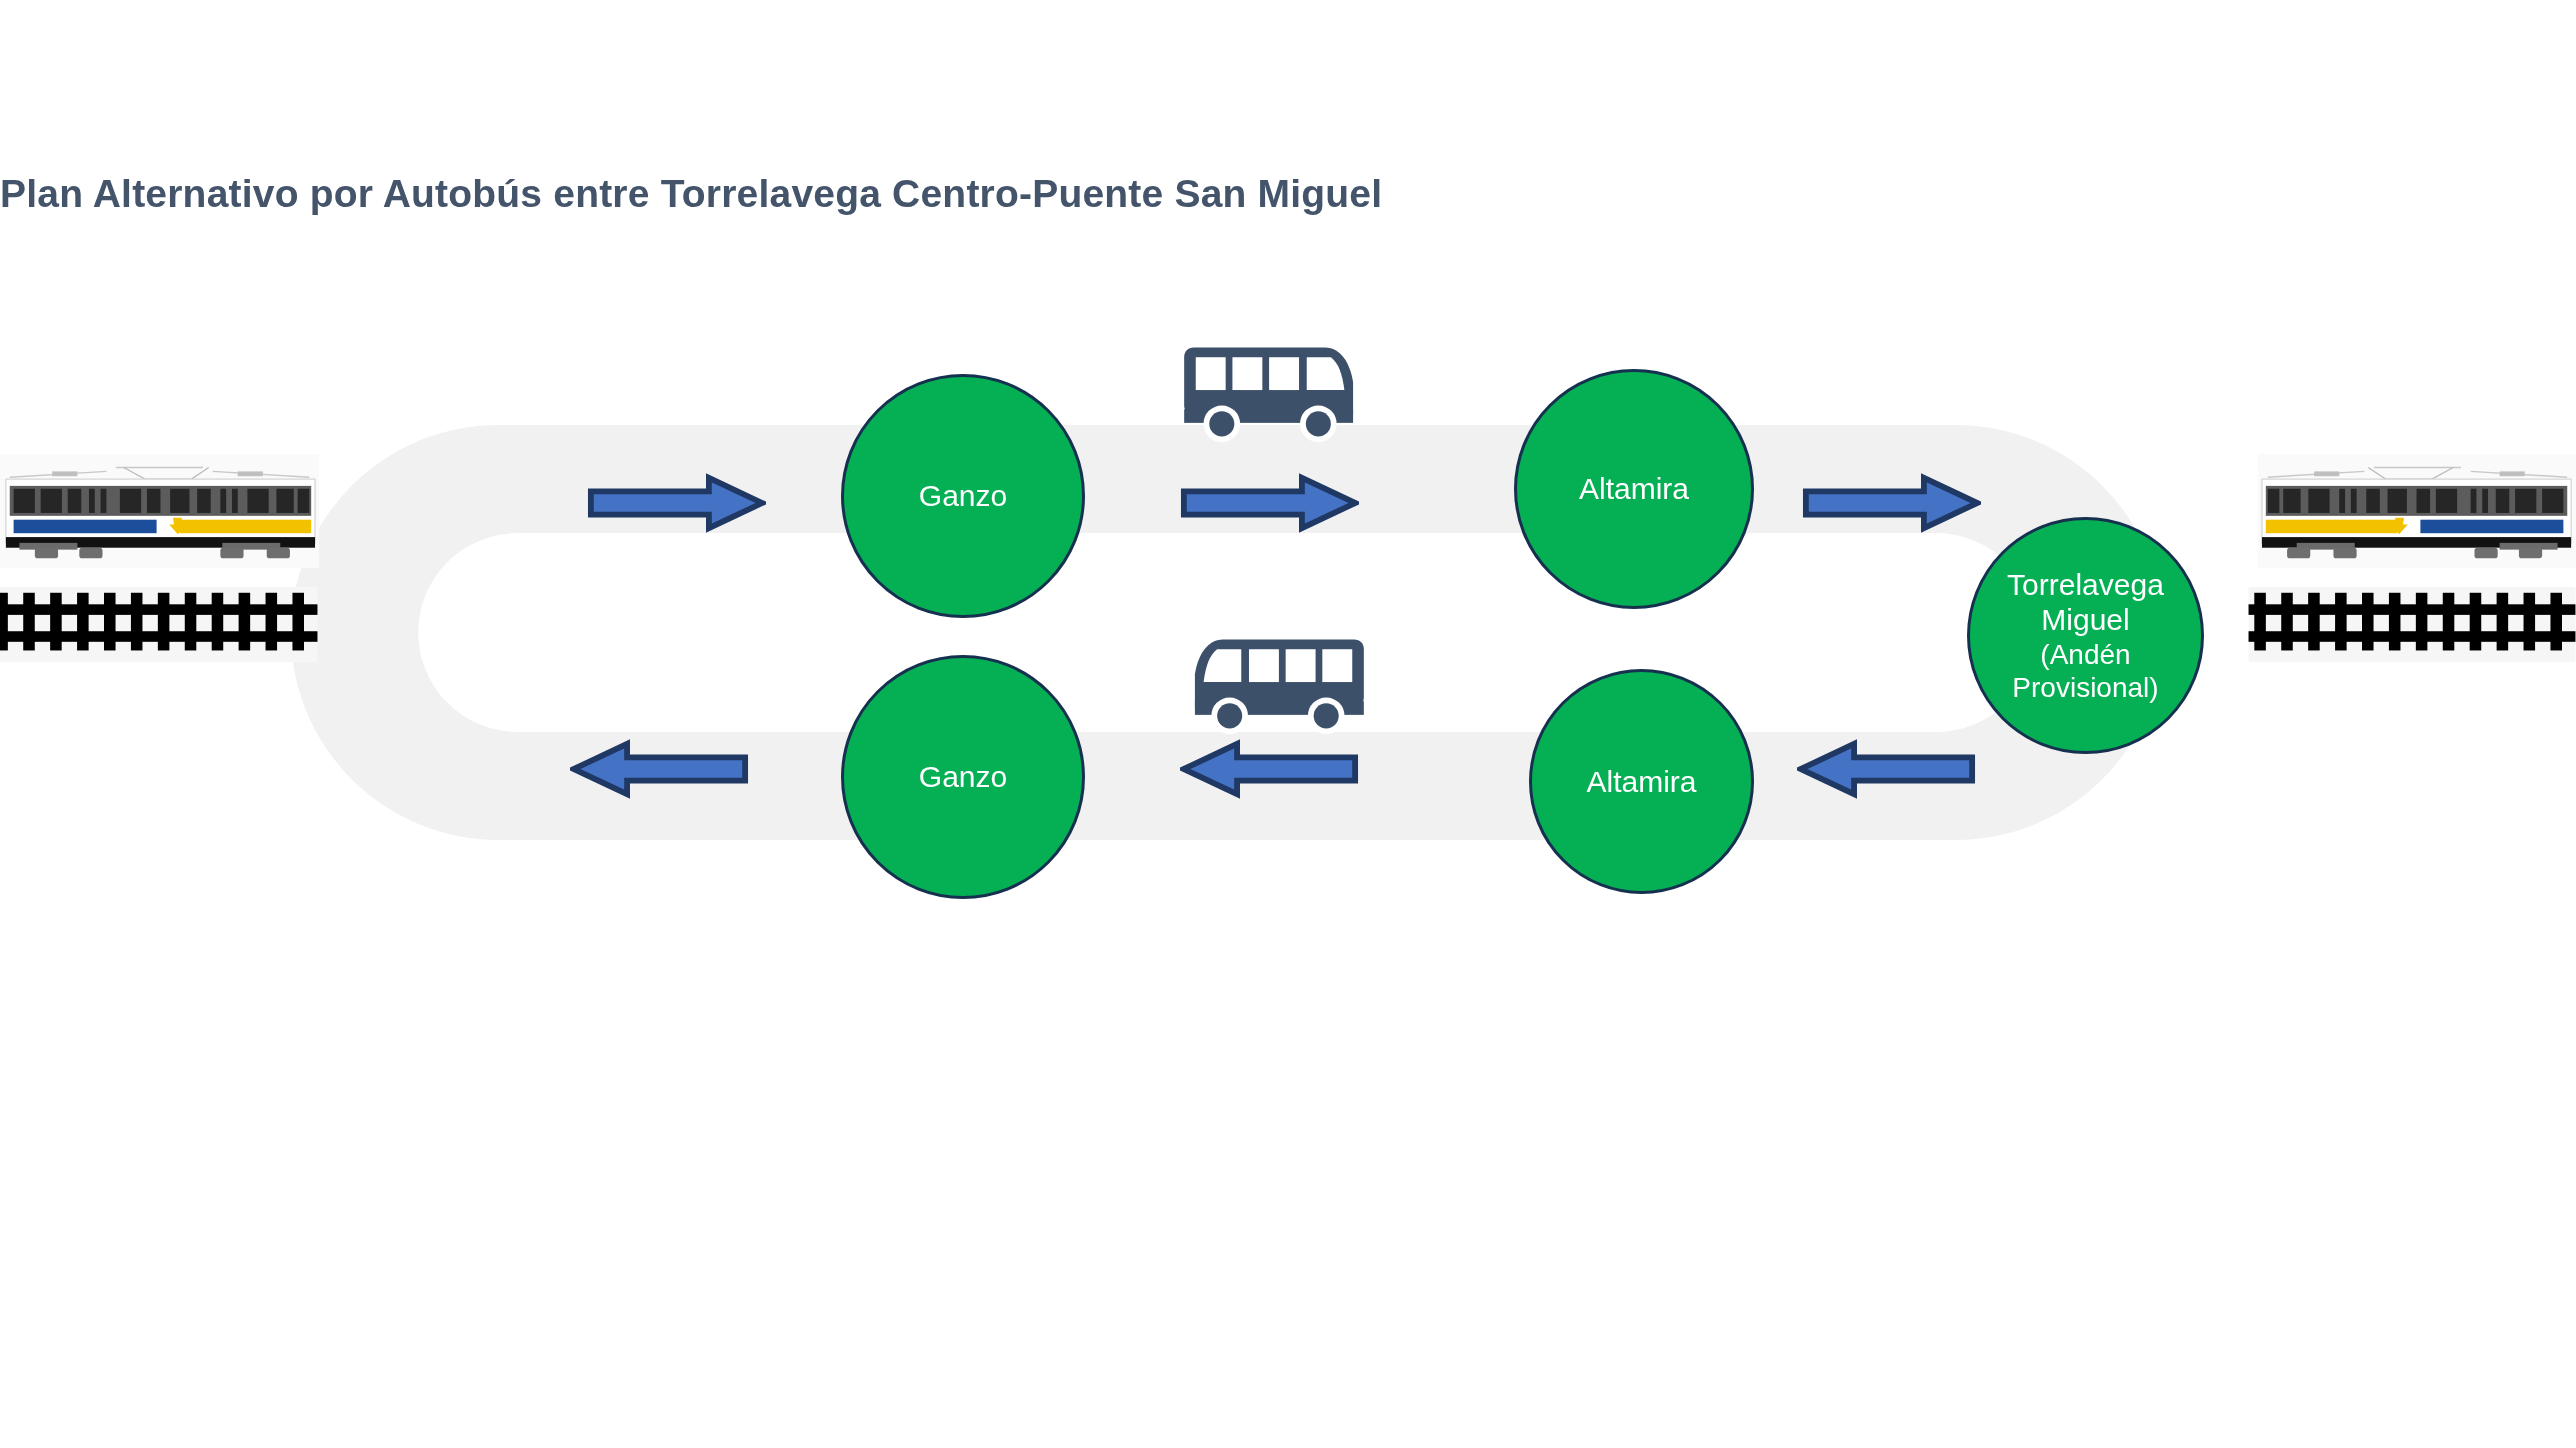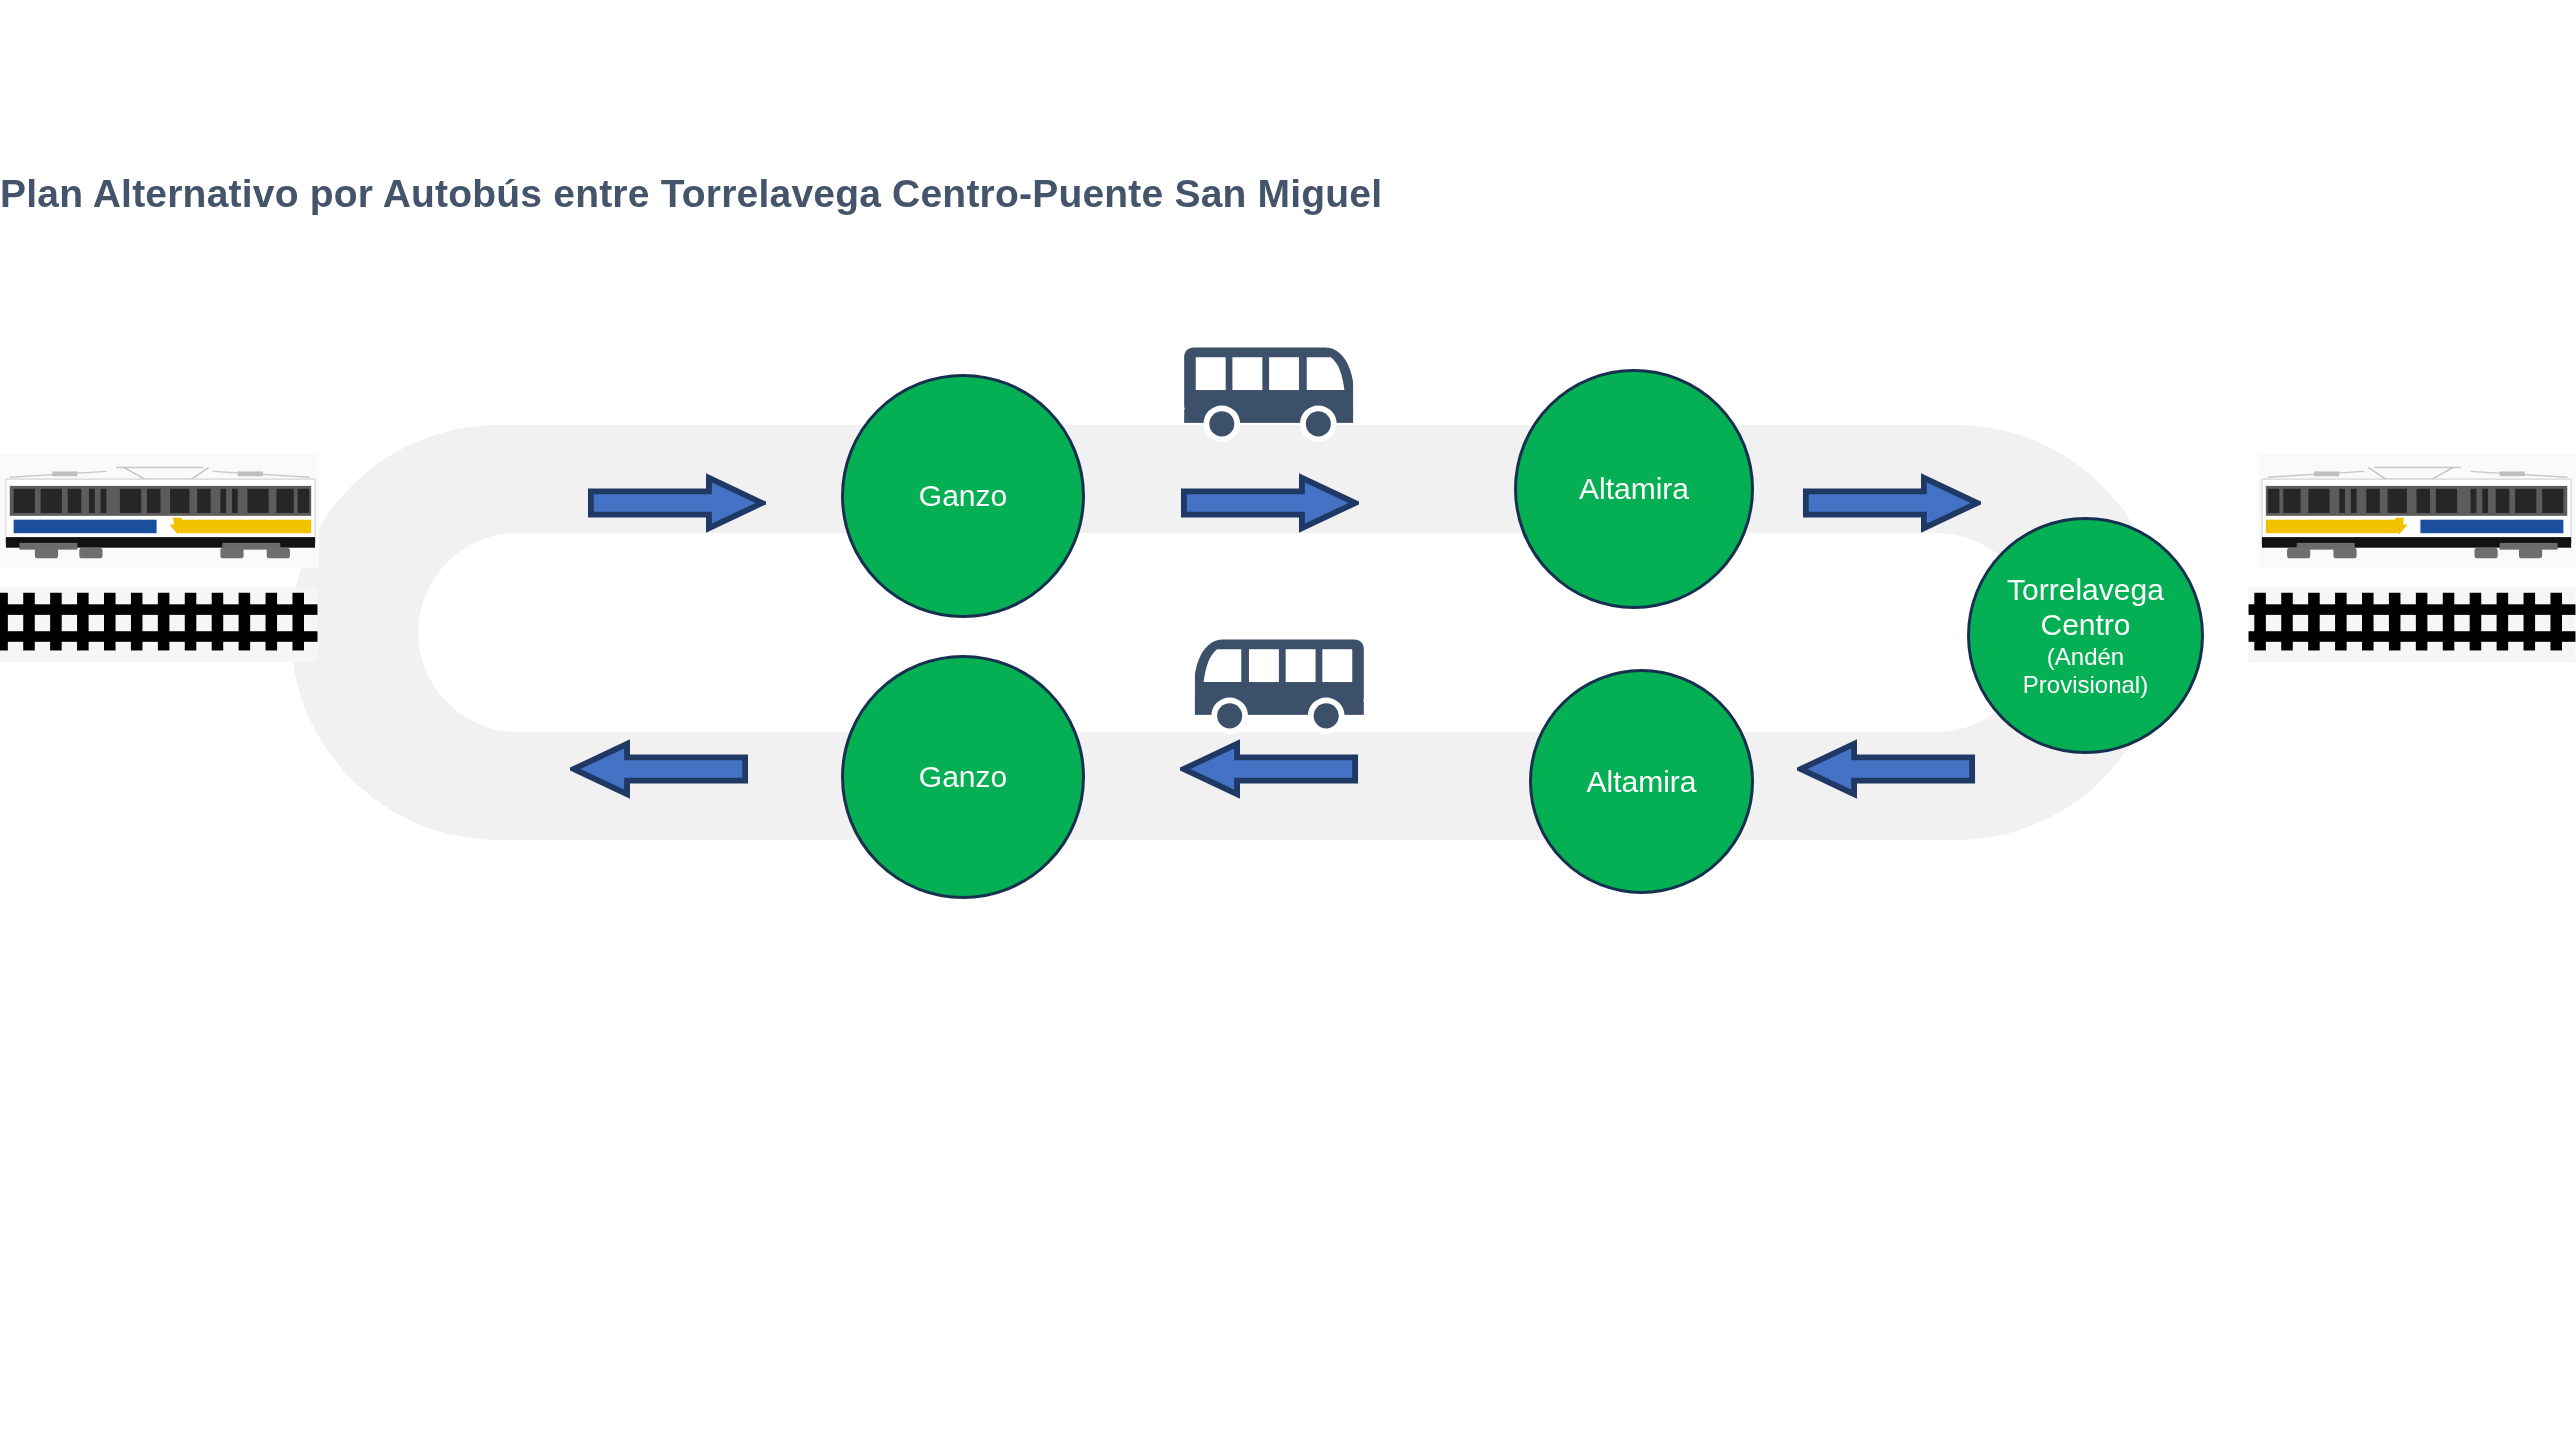--- a/index.html
+++ b/index.html
@@ -67,21 +67,21 @@
     display: flex;
     flex-direction: column;
     align-items: center;
     justify-content: center;
     color: #ffffff;
     text-align: center;
     line-height: 1.18;
     font-weight: 400;
   }
   .station .st-main { font-size: 30px; }
-  .station .st-sub  { font-size: 24px; }
+  .station .st-sub  { font-size: 28px; }
 
   
   .arrow { position: absolute; }
 
   
   .bus { position: absolute; }
   .bus.flip { transform: scaleX(-1); }
 </style>
 </head>
 <body>
@@ -280,21 +280,21 @@
 
   <div class="arrow" style="left:1802px; top:473px; width:179px; height:60px;">
     <svg width="179" height="60" viewBox="0 0 185 62" aria-hidden="true">
       <path d="M4 19 L126 19 L126 5 L181 31 L126 57 L126 43 L4 43 Z" fill="#4472C4" stroke="#1F3864" stroke-width="6" stroke-linejoin="miter"></path>
     </svg>
   </div>
 
 
   <div class="station" style="left:1967px; top:517px; width:237px; height:237px;align-items:center;">
     <span class="st-main">Torrelavega</span>
-    <span class="st-main">Centro</span>
+    <span class="st-main">Miguel</span>
     <span class="st-sub">(Andén</span>
     <span class="st-sub">Provisional)</span>
   </div>
 
   <div class="bus flip" style="left:1184px; top:628px; width:184px; height:111px;">
     <svg width="184" height="111" viewBox="0 0 190 115" aria-hidden="true">
       <path d="M14 12
                L150 12
                C166 12 176 28 179 48
                L179 82

